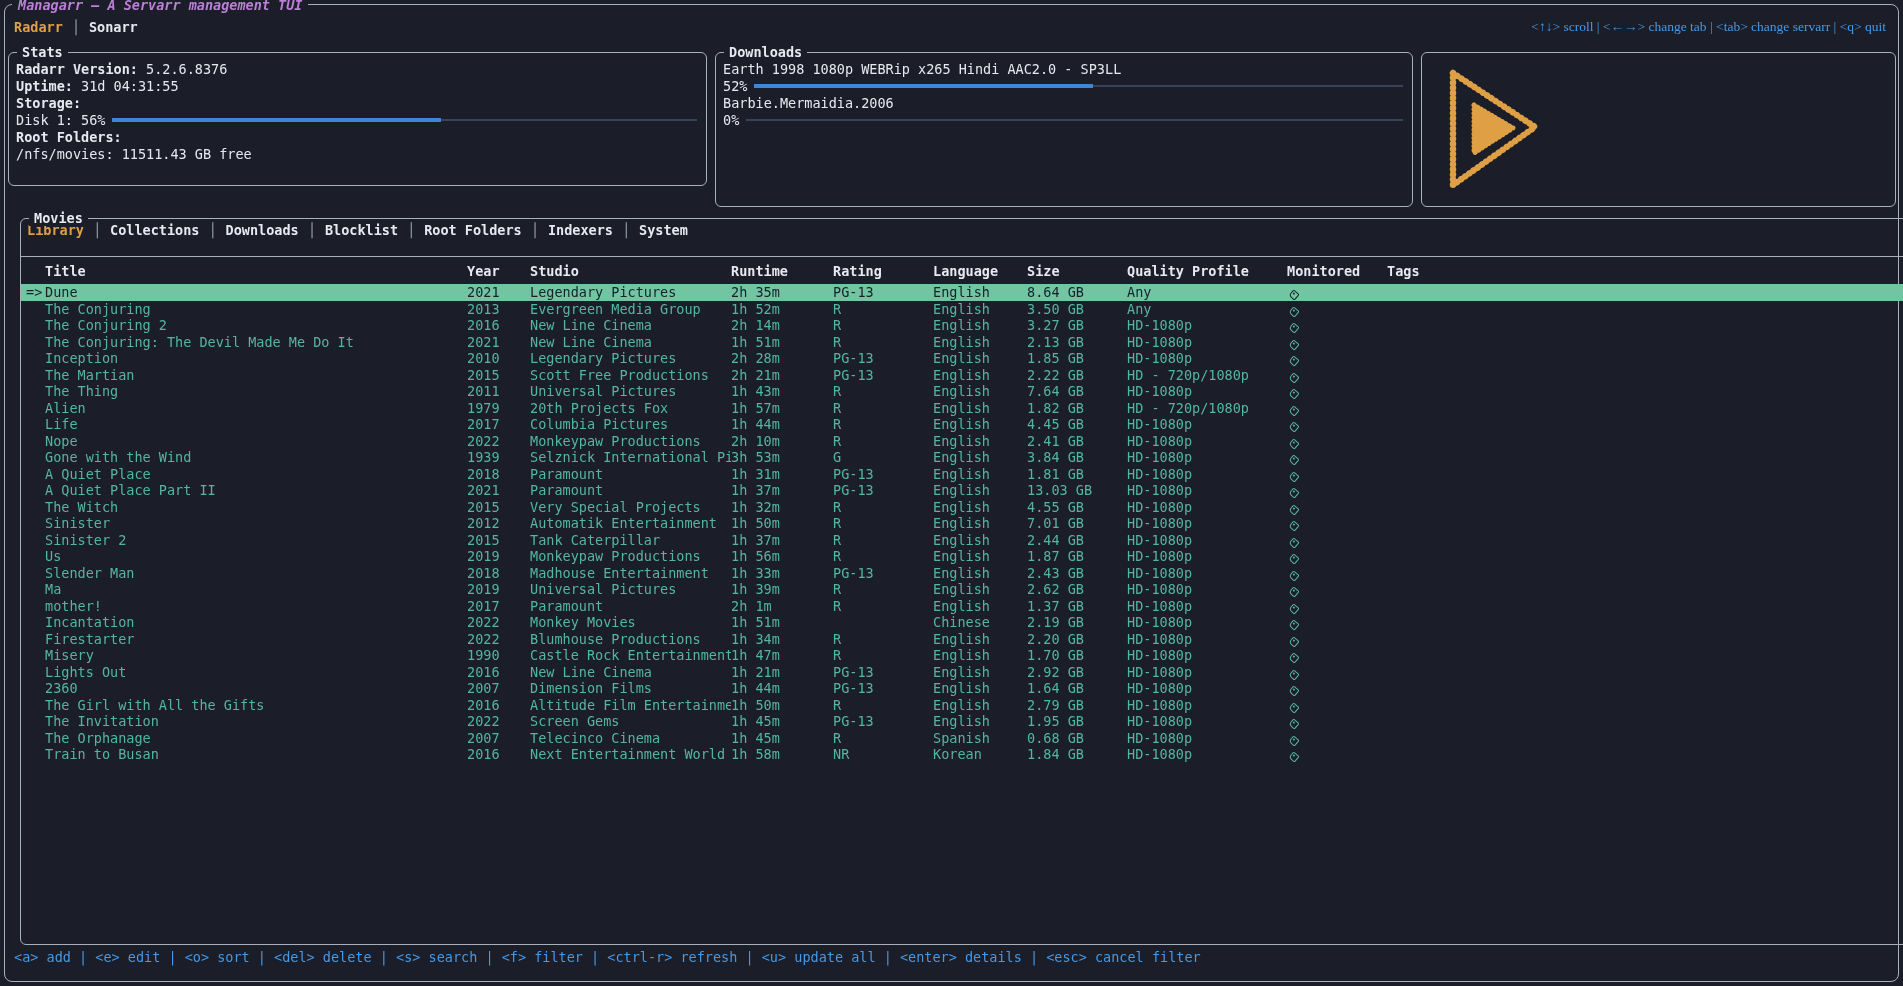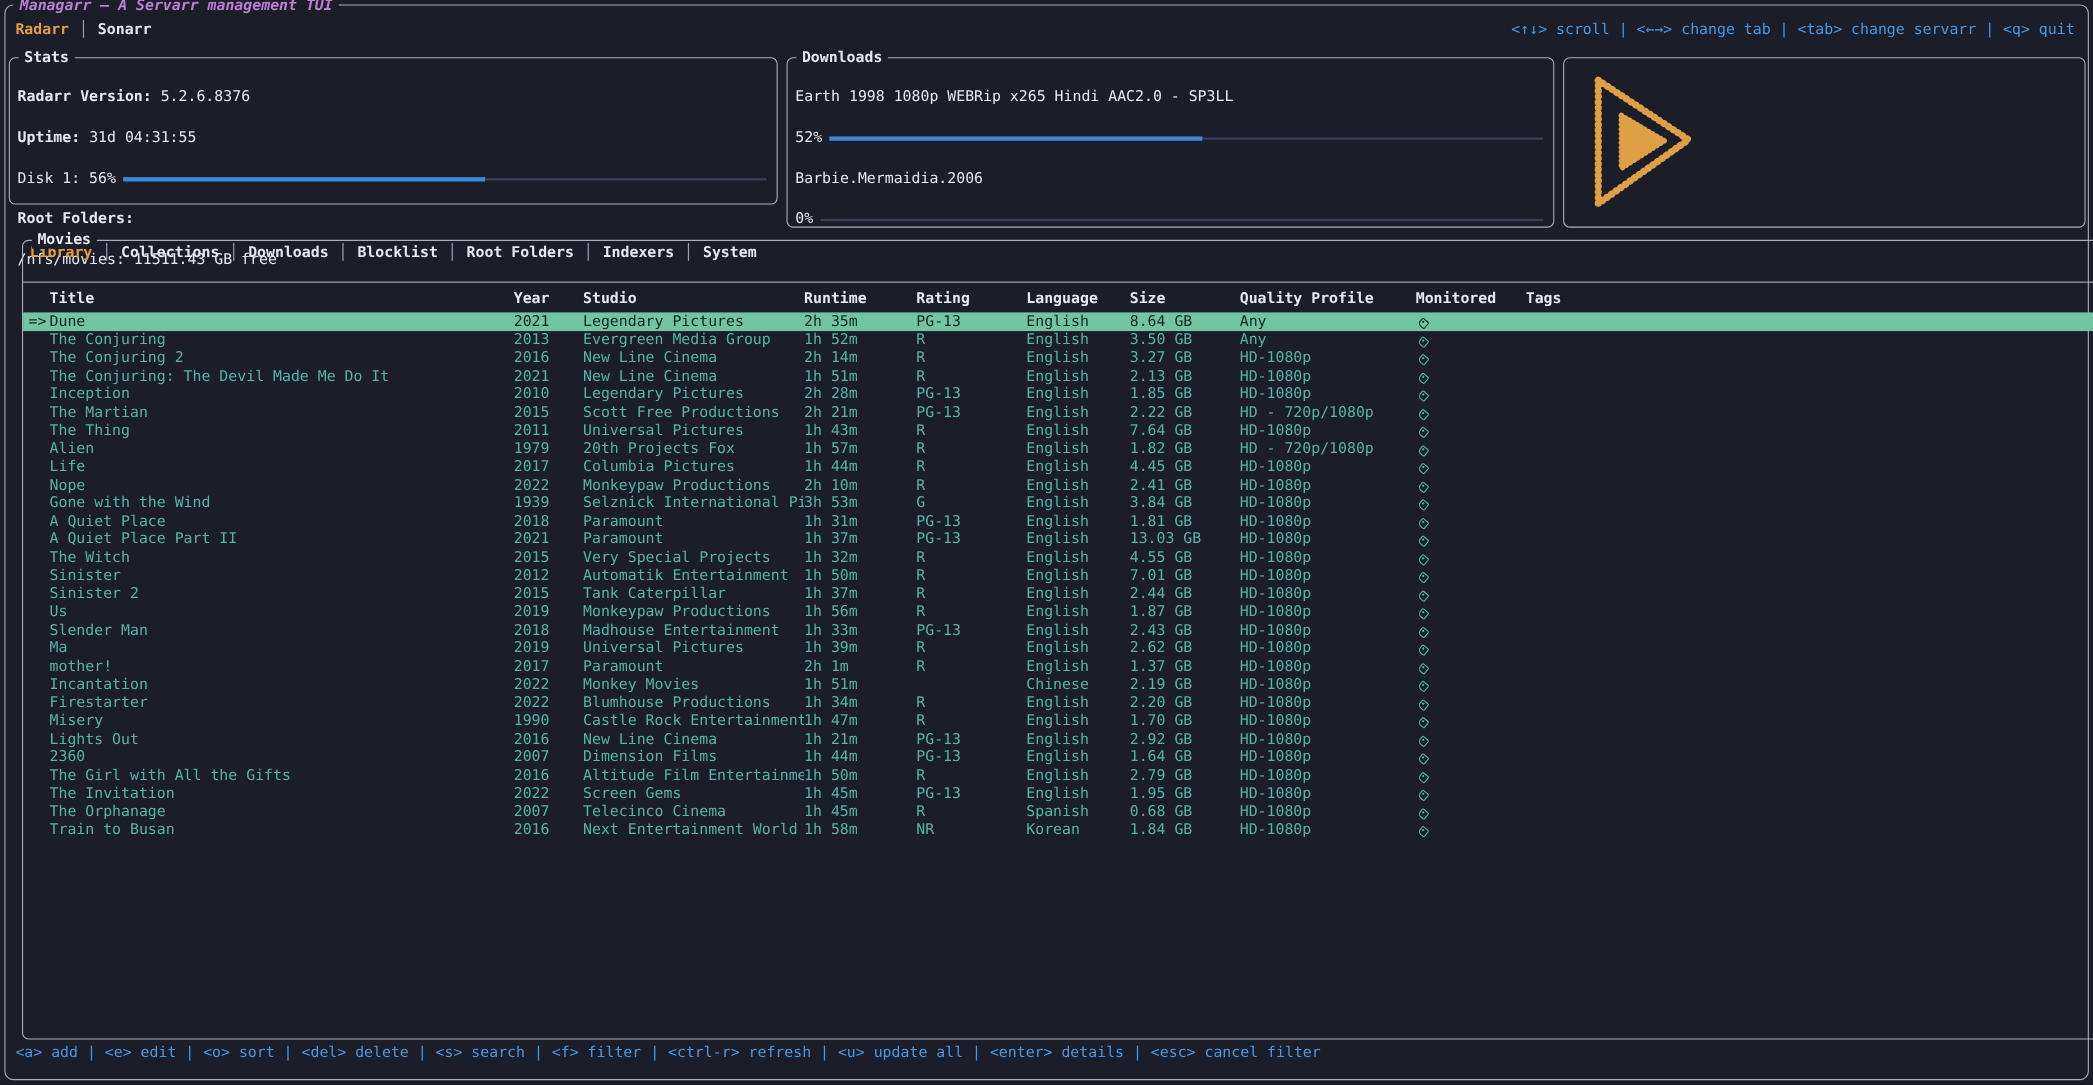--- a/index.html
+++ b/index.html
@@ -7,32 +7,32 @@
     --teal:#54b5a3; --selected-bg:#71c6a1; --selected-fg:#16212b;
     --blue:#4499e8; --orange:#dfa045; --purple:#bc7fd6;
     --gauge:#3f87d6; --gauge-rest:#3b4257;
   }
   *{box-sizing:border-box;}
   body{margin:0;background:var(--outer);font-family:"DejaVu Sans Mono",monospace;}
   .terminal{position:relative;width:1903px;height:986px;background:var(--bg);color:var(--fg);font-size:13.5px;overflow:hidden;}
   .frame{position:absolute;inset:4px;border:1px solid var(--border);border-radius:8px;pointer-events:none;}
   .app-title{position:absolute;left:12px;top:4.5px;transform:translateY(-50%);background:var(--bg);padding:0 6px;color:var(--purple);font-style:italic;font-weight:bold;white-space:pre;}
   .servarr-tabs{position:absolute;left:14px;top:19px;font-weight:bold;white-space:pre;}
-  .top-help{position:absolute;right:17px;top:19px;color:var(--blue);white-space:pre;}
+  .top-help{position:absolute;right:17px;top:19px;color:var(--blue);white-space:pre;font-family:Liberation Serif, serif;}
   .bottom-help{position:absolute;left:14px;top:920px;color:var(--blue);white-space:pre;margin-top:29px;}
 
   .panel{position:absolute;border:1px solid var(--border);border-radius:6px;}
   .panel-title{position:absolute;top:-9px;left:8px;background:var(--bg);padding:0 5px;font-weight:bold;line-height:16px;color:var(--fg);white-space:pre;}
   .stats-panel{left:8px;top:52px;width:699px;height:134px;}
   .downloads-panel{left:715px;top:52px;width:698px;height:155px;}
   .logo-panel{left:1421px;top:52px;width:475px;height:155px;}
   .movies-panel{left:20px;top:218px;width:1888px;height:727px;}
 
   .panel-body{padding:7px 7px 0 7px;}
-  .line{display:flex;height:17px;white-space:pre;overflow:hidden;margin-top:20px;}
+  .line{display:flex;align-items:center;height:17px;white-space:pre;overflow:hidden;}
   .bold{font-weight:bold;}
   .gauge{flex:1;position:relative;margin-left:7px;height:100%;min-width:0;}
   .gauge::before{content:"";position:absolute;left:0;right:2px;top:50%;height:2px;margin-top:-1px;background:var(--gauge-rest);}
   .gauge .fill{position:absolute;left:0;top:50%;height:4px;margin-top:-2px;background:var(--gauge);}
 
   .tab{white-space:pre;}
   .tab.active{color:var(--orange);}
   .tab-sep{color:#9aa1af;margin:0 9px;}
 
   .movies-panel .tabs{height:38px;display:flex;align-items:flex-start;padding:3px 0 0 6px;border-bottom:1px solid var(--border);font-weight:bold;}
@@ -53,20 +53,21 @@
   <div class="frame"></div>
   <div class="app-title">Managarr — A Servarr management TUI</div>
   <div class="servarr-tabs"><span class="tab active">Radarr</span><span class="tab-sep">│</span><span class="tab">Sonarr</span></div>
   <div class="top-help">&lt;↑↓&gt; scroll | &lt;←→&gt; change tab | &lt;tab&gt; change servarr | &lt;q&gt; quit</div>
 
   <div class="panel stats-panel">
     <span class="panel-title">Stats</span>
     <div class="panel-body">
       <div class="line"><span class="bold">Radarr Version:</span><span> </span><span>5.2.6.8376</span></div>
       <div class="line"><span class="bold">Uptime:</span><span> </span><span>31d 04:31:55</span></div>
+      <div class="line"><span class="bold">Storage:</span></div>
       <div class="line">
         <span>Disk 1: 56%</span>
         <span class="gauge"><span class="fill" id="disk-fill" style="width: 56%;"></span></span>
       </div>
       <div class="line"><span class="bold">Root Folders:</span></div>
       <div class="line"><span>/nfs/movies: 11511.43 GB free</span></div>
     </div>
   </div>
 
   <div class="panel downloads-panel">

